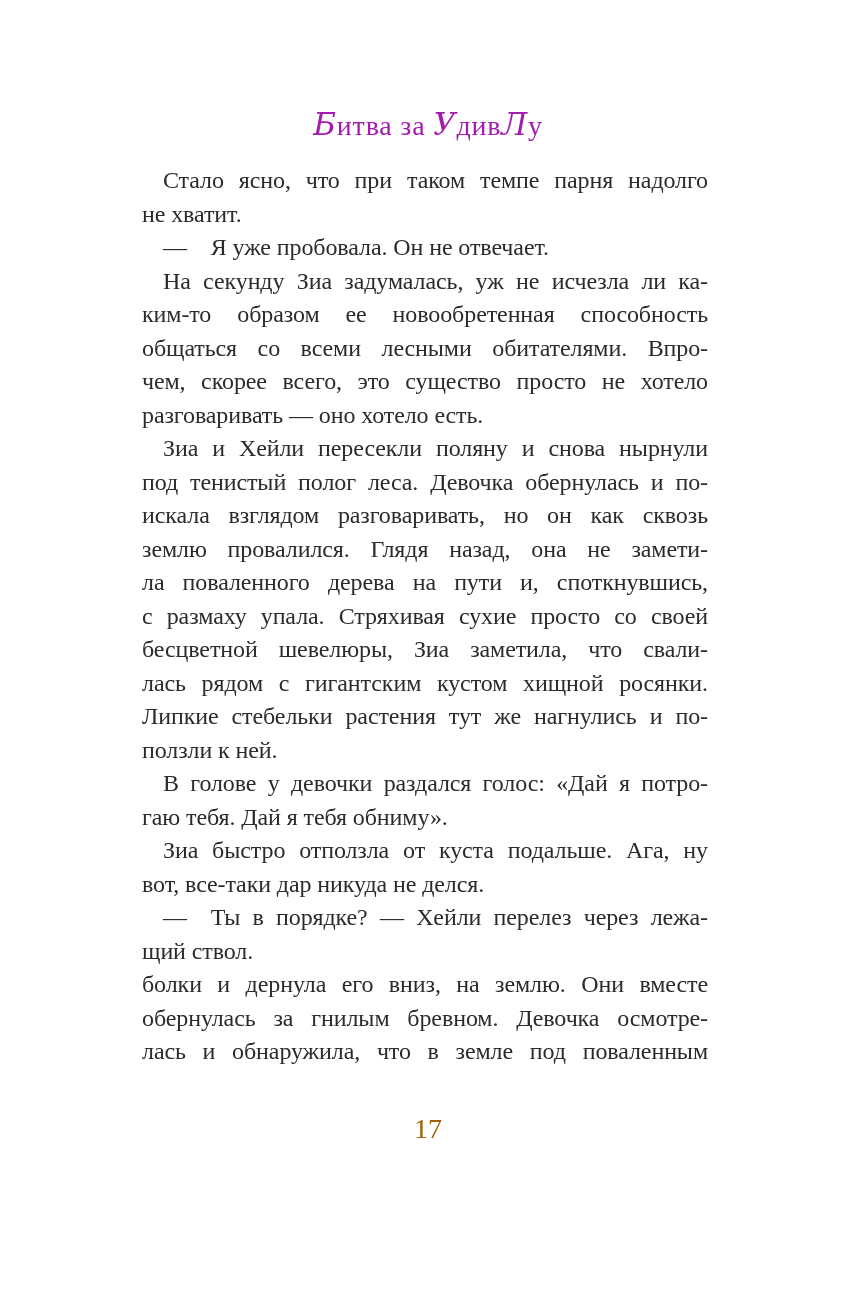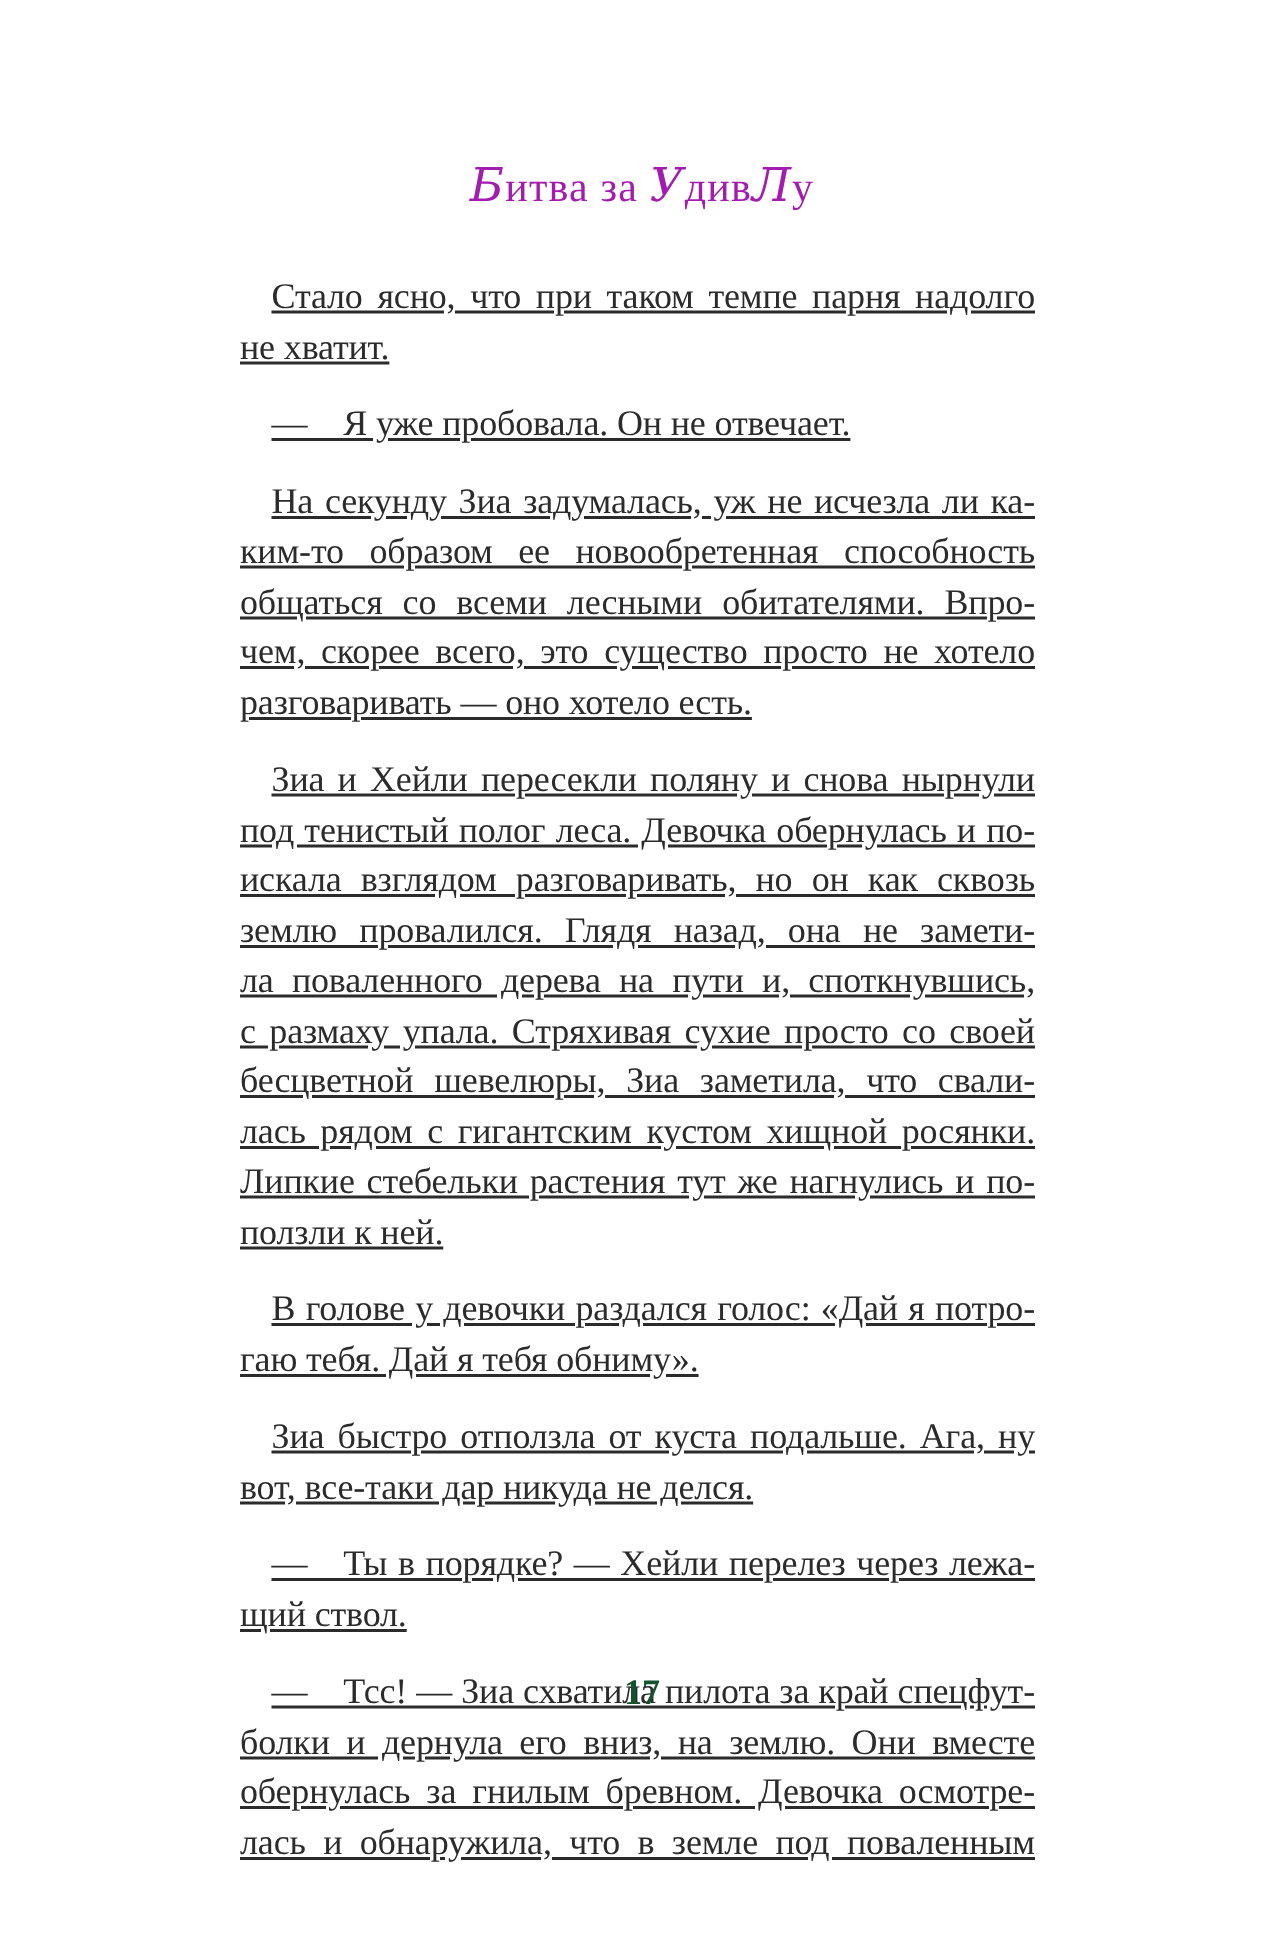--- a/index.html
+++ b/index.html
@@ -39,44 +39,43 @@
   .text-block {
     position: absolute;
     top: 164px;
     left: 142px;
     width: 566px;
     font-size: 24px;
     line-height: 33.5px;
     letter-spacing: -0.1px;
     color: #2b2b2b;
   }
-  .paragraph { margin: 18px; padding: 0; text-decoration: underline; }
+  .paragraph { margin: 0; padding: 0; }
   .line {
     height: 33.5px;
     text-align: justify;
     text-align-last: justify;
     white-space: normal;
   }
   .line.last {
     text-align: left;
     text-align-last: left;
   }
   .line.first {
     text-indent: 21px;
   }
   .folio {
     position: absolute;
     top: 1114px;
     left: 0;
     width: 856px;
     text-align: center;
-    font-size: 24px;
+    font-size: 28px;
     line-height: 30px;
-    color: #14532d;
-    font-weight: bold;
+    color: #a16207;
   }
 </style>
 </head>
 <body>
 
 <div class="book-page">
 
   <div class="running-header">
     <span class="swash">Б</span><span>итва за </span><span class="swash">У</span><span>див</span><span class="swash">Л</span><span>у</span>
   </div>
@@ -122,21 +121,20 @@
       <div class="line first">Зиа быстро отползла от куста подальше. Ага, ну</div>
       <div class="line last">вот, все-таки дар никуда не делся.</div>
     </div>
 
     <div class="paragraph">
       <div class="line first">— Ты в порядке? — Хейли перелез через лежа-</div>
       <div class="line last">щий ствол.</div>
     </div>
 
     <div class="paragraph">
-      <div class="line first">— Тсс! — Зиа схватила пилота за край спецфут-</div>
       <div class="line">болки и дернула его вниз, на землю. Они вместе</div>
       <div class="line">обернулась за гнилым бревном. Девочка осмотре-</div>
       <div class="line">лась и обнаружила, что в земле под поваленным</div>
     </div>
 
   </div>
 
   <div class="folio">17</div>
 
 </div>

